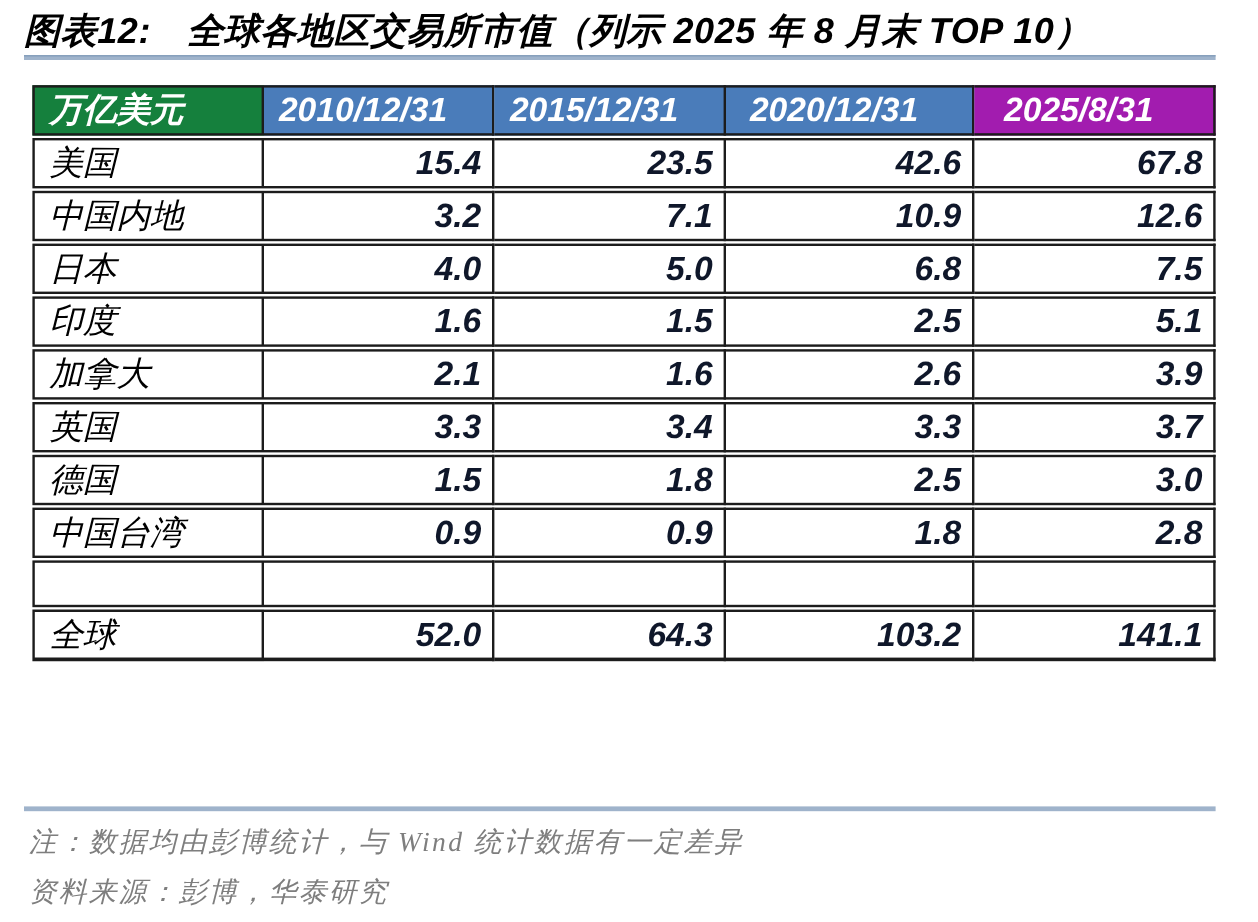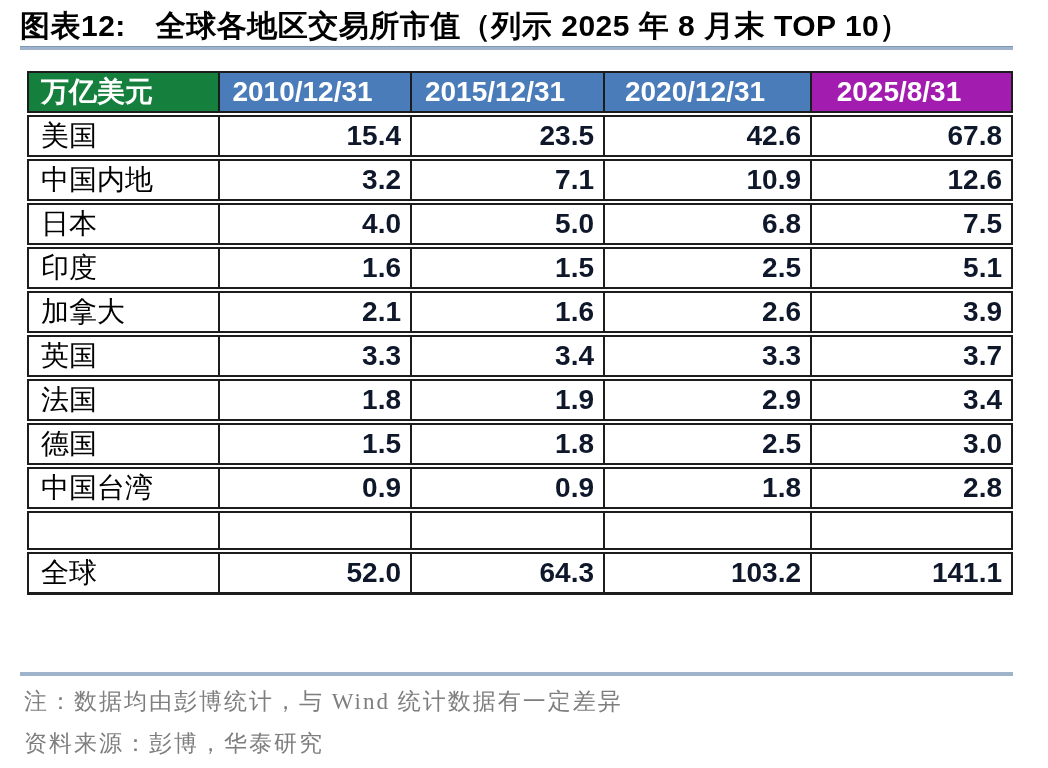--- a/index.html
+++ b/index.html
@@ -1,19 +1,19 @@
 <!DOCTYPE html>
 <html><head>
 <meta charset="utf-8">
 <style>
   * { margin:0; padding:0; box-sizing:border-box; }
   html,body { width:1048px; height:768px; background:#ffffff; overflow:hidden;
               font-family:"Liberation Sans", sans-serif; }
 
-  .page { position:relative; width:1048px; height:700px; }
+  .page { position:relative; width:1048px; height:700px;font-style:italic; }
 
   .title-row { position:absolute; left:20px; top:6px; width:1010px;
                font-size:30px; font-weight:bold; color:#000;
                white-space:nowrap; letter-spacing:0.5px; }
   .title-row .fig-label { margin-right:30px; }
 
   .title-rule { position:absolute; left:20px; top:46px; width:993px; height:4px;
                 border-top:1px solid #7d98b6; }
 
   table.mcap { position:absolute; left:27px; top:69px; width:986px;
@@ -111,27 +111,20 @@
           <td class="val">3.9</td>
         </tr>
         <tr>
           <td class="region">英国</td>
           <td class="val">3.3</td>
           <td class="val">3.4</td>
           <td class="val">3.3</td>
           <td class="val">3.7</td>
         </tr>
         <tr>
-          <td class="region">法国</td>
-          <td class="val">1.8</td>
-          <td class="val">1.9</td>
-          <td class="val">2.9</td>
-          <td class="val">3.4</td>
-        </tr>
-        <tr>
           <td class="region">德国</td>
           <td class="val">1.5</td>
           <td class="val">1.8</td>
           <td class="val">2.5</td>
           <td class="val">3.0</td>
         </tr>
         <tr>
           <td class="region">中国台湾</td>
           <td class="val">0.9</td>
           <td class="val">0.9</td>

